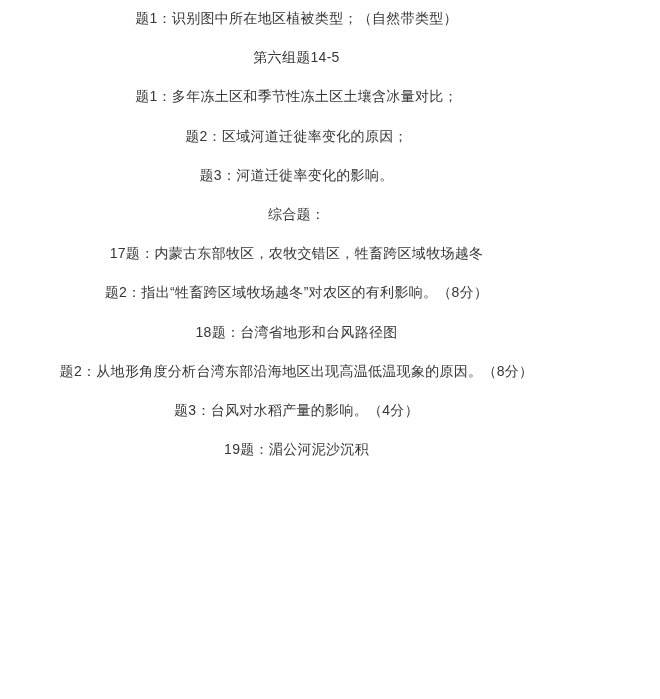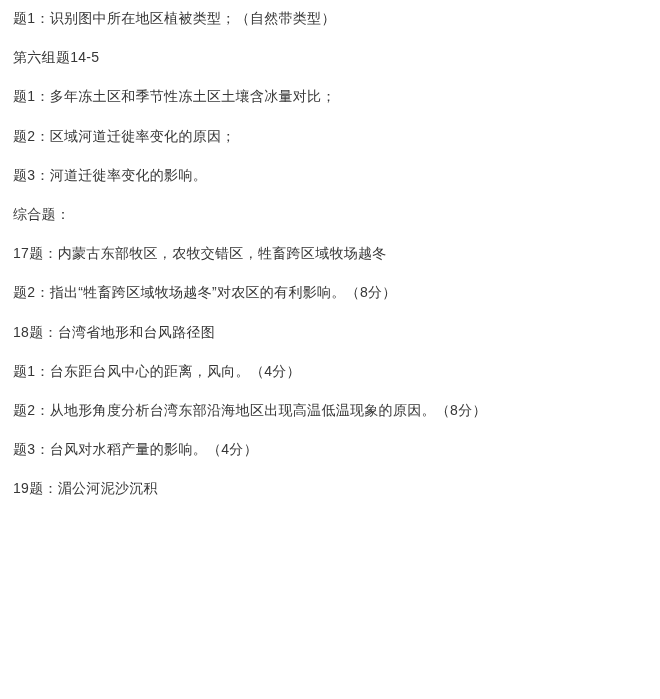--- a/index.html
+++ b/index.html
@@ -12,20 +12,21 @@
     height: 699px;
     overflow: hidden;
     font-family: "Liberation Sans", "DejaVu Sans", sans-serif;
   }
   .doc-page {
     box-sizing: border-box;
     width: 596px;
     height: 699px;
     padding: 11px 16px 0 13px;
     background: #ffffff;
+    text-align: center;
   }
   .doc-line {
     margin: 0 0 25.2px 0;
     font-size: 14px;
     line-height: 14px;
     color: #363636;
     letter-spacing: 0.3px;
     white-space: nowrap;
     font-weight: 400;
   }
@@ -36,17 +37,16 @@
 <div class="doc-page">
   <p class="doc-line">题1：识别图中所在地区植被类型；（自然带类型）</p>
   <p class="doc-line">第六组题14-5</p>
   <p class="doc-line">题1：多年冻土区和季节性冻土区土壤含冰量对比；</p>
   <p class="doc-line">题2：区域河道迁徙率变化的原因；</p>
   <p class="doc-line">题3：河道迁徙率变化的影响。</p>
   <p class="doc-line">综合题：</p>
   <p class="doc-line">17题：内蒙古东部牧区，农牧交错区，牲畜跨区域牧场越冬</p>
   <p class="doc-line">题2：指出“牲畜跨区域牧场越冬”对农区的有利影响。（8分）</p>
   <p class="doc-line">18题：台湾省地形和台风路径图</p>
-  <p class="doc-line">题1：台东距台风中心的距离，风向。（4分）</p>
   <p class="doc-line">题2：从地形角度分析台湾东部沿海地区出现高温低温现象的原因。（8分）</p>
   <p class="doc-line">题3：台风对水稻产量的影响。（4分）</p>
   <p class="doc-line">19题：湄公河泥沙沉积</p>
 </div>
 
 </body></html>

